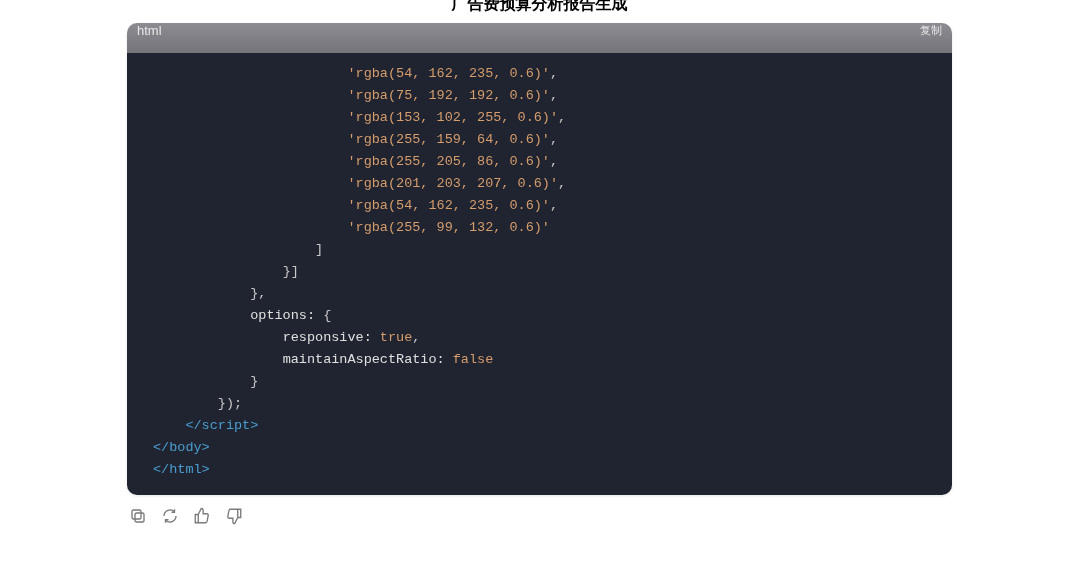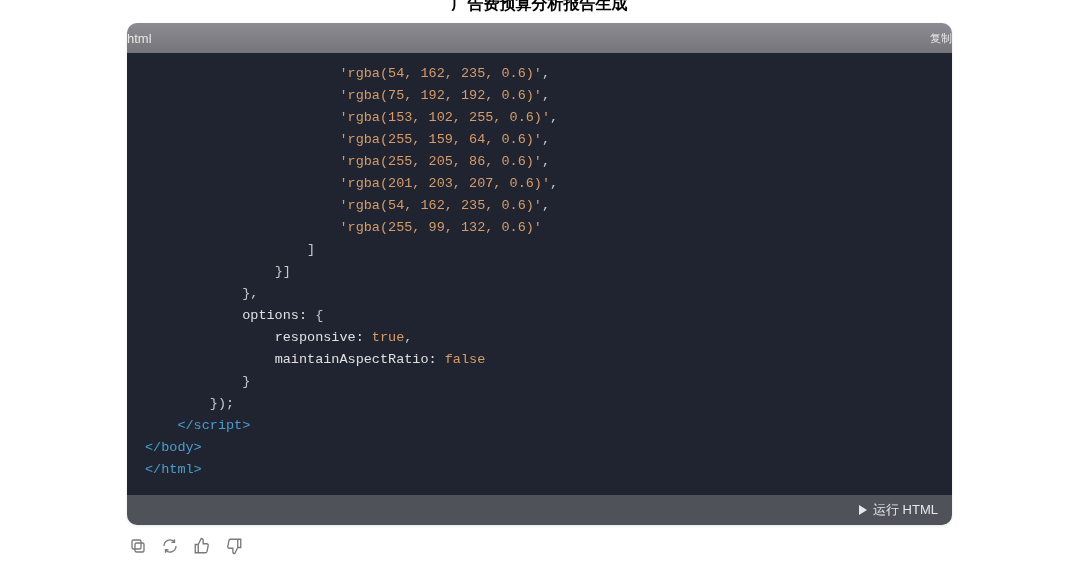--- a/index.html
+++ b/index.html
@@ -26,41 +26,41 @@
       margin: 0 auto;
       width: 825px;
       border-radius: 10px;
       overflow: hidden;
       box-shadow: 0 1px 3px rgba(0,0,0,0.1);
     }
     .code-header {
       background: linear-gradient(to bottom, #8c8c92, #74747a);
       height: 30px;
       display: flex;
-      align-items: center;
+      align-items: flex-start;
       justify-content: space-between;
-      padding: 0 0;
+      padding: 0 10px;
       color: #e8e8e8;
       font-size: 13px;
     }
     .code-lang {
       color: #e8e8e8;
     }
     .copy-btn {
       color: #e8e8e8;
       cursor: pointer;
       font-size: 11px;
     }
     .code-body {
       background: #1f2430;
       color: #d4d4d4;
       font-family: "Consolas", "Monaco", "Courier New", monospace;
       font-size: 13.5px;
       line-height: 22px;
-      padding: 10px 18px 14px 18px;
+      padding: 10px 18px 14px 26px;
       white-space: pre;
       overflow: hidden;
     }
     .c-str { color: #d69c6b; }
     .c-punct { color: #c8c8c8; }
     .c-key { color: #e0e0e0; }
     .c-bool { color: #d69c6b; }
     .c-tag { color: #4a9dd0; }
     .code-footer {
       background: #4f5258;
@@ -123,24 +123,20 @@
             <span class="c-punct">},</span>
             <span class="c-key">options: </span><span class="c-punct">{</span>
                 <span class="c-key">responsive: </span><span class="c-bool">true</span><span class="c-punct">,</span>
                 <span class="c-key">maintainAspectRatio: </span><span class="c-bool">false</span>
             <span class="c-punct">}</span>
         <span class="c-punct">});</span>
     <span class="c-tag">&lt;/script&gt;</span>
 <span class="c-tag">&lt;/body&gt;</span>
 <span class="c-tag">&lt;/html&gt;</span>
 </div>
-  <div class="code-footer">
-    <span class="play-icon"></span>
-    <span>运行 HTML</span>
-  </div>
 </div>
 
 <div class="action-bar">
   <svg class="action-icon" viewBox="0 0 24 24">
     <rect x="8" y="8" width="12" height="12" rx="2"></rect>
     <rect x="4" y="4" width="12" height="12" rx="2"></rect>
   </svg>
   <svg class="action-icon" viewBox="0 0 24 24">
     <path d="M4 12a8 8 0 0 1 14-5.3M20 12a8 8 0 0 1-14 5.3"></path>
     <path d="M18 3v4h-4M6 21v-4h4"></path>

